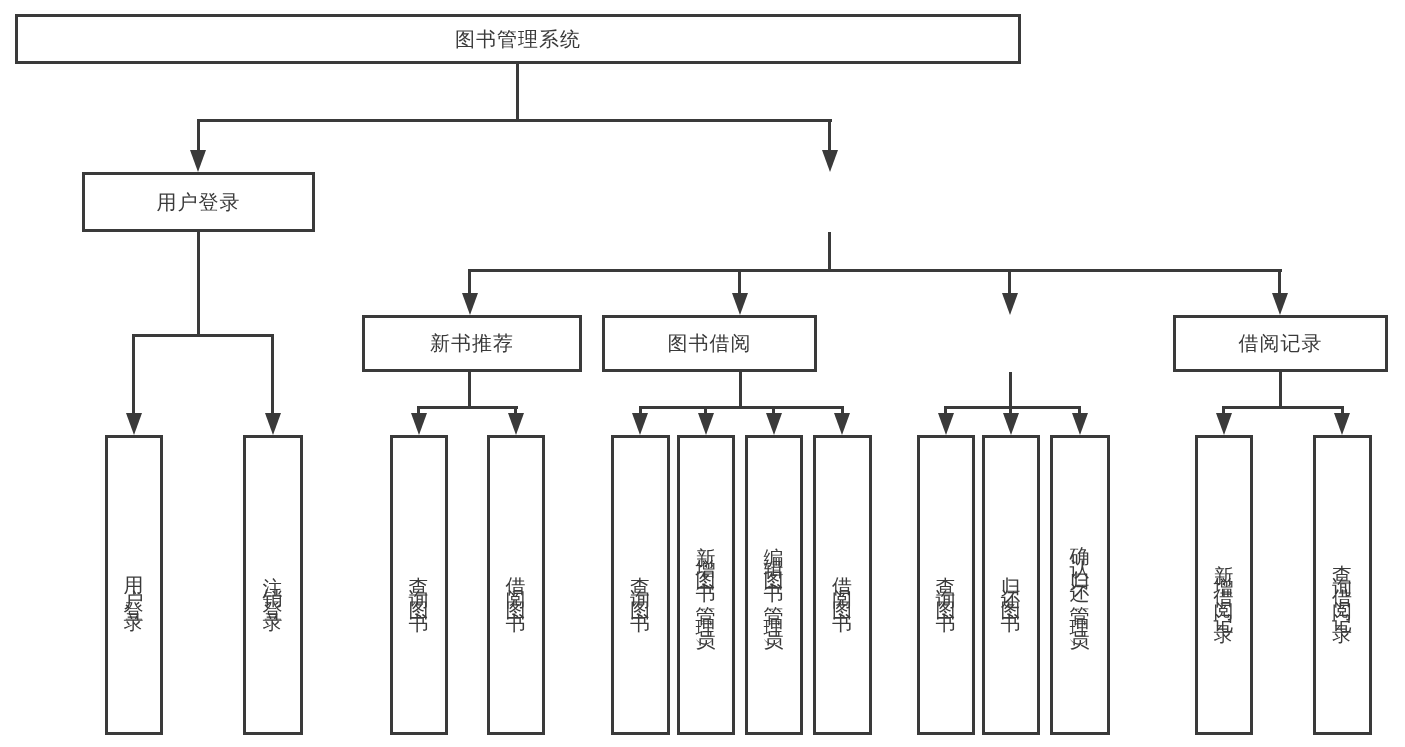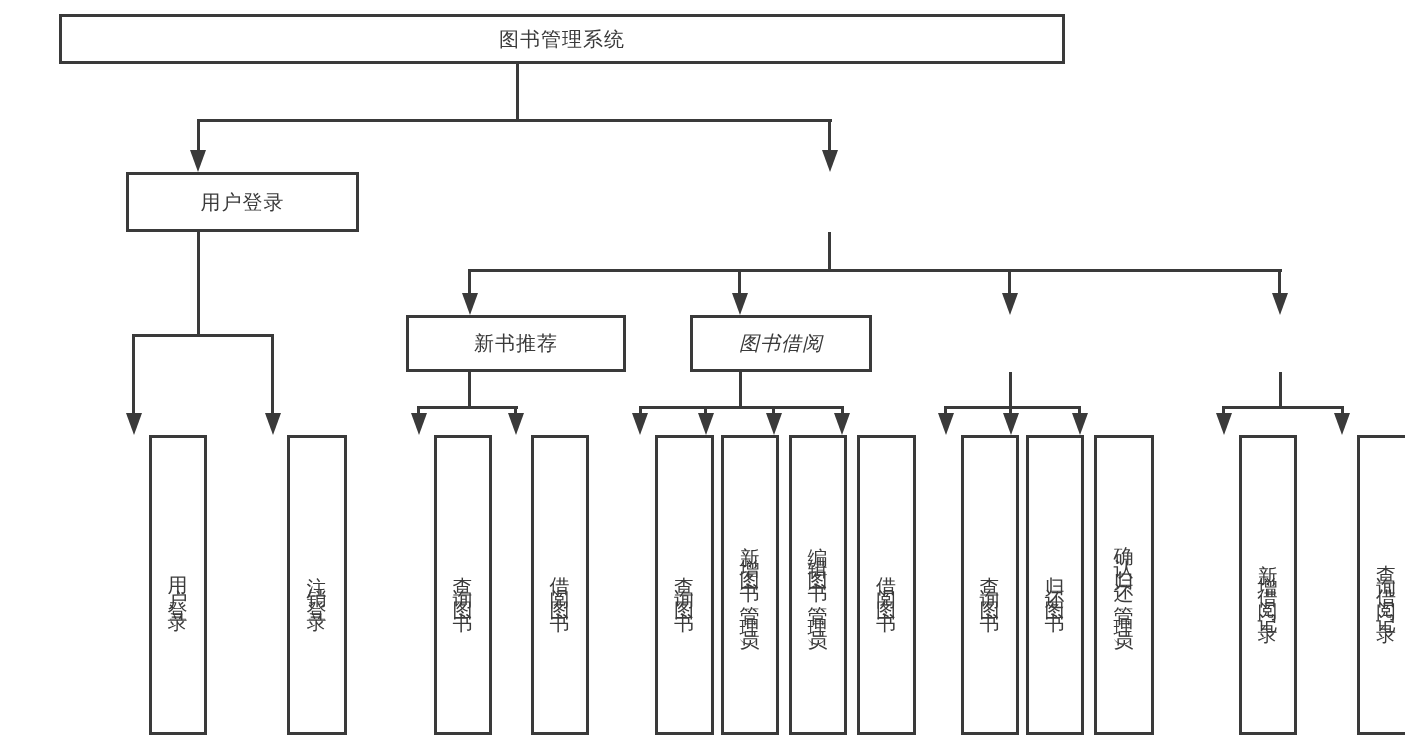--- a/index.html
+++ b/index.html
@@ -14,21 +14,20 @@
     position:absolute;
     box-sizing:border-box;
     border:3px solid #3a3a3a;
     background:#ffffff;
     display:flex;
     align-items:center;
     justify-content:center;
     font-size:20px;
     color:#3a3a3a;
     letter-spacing:1px;
-    margin-left:44px;
   }
   .hbox span{white-space:nowrap;}
   .vbox span{
     writing-mode:vertical-rl;
     text-orientation:mixed;
     letter-spacing:12px;
     line-height:1;
     white-space:nowrap;
   }
   .vl{position:absolute;width:3px;background:#3a3a3a;}
@@ -61,25 +60,28 @@
 
   <div class="box hbox" style="left:82px;top:172px;width:233px;height:60px;">
     <span>用户登录</span>
   </div>
 
 
   <div class="box hbox" style="left:362px;top:315px;width:220px;height:57px;">
     <span>新书推荐</span>
   </div>
 
-  <div class="box hbox" style="left:646px;top:315px;width:182px;height:57px;font-style:italic;">
+  <div class="box hbox" style="left:602px;top:315px;width:215px;height:57px;">
     <span>图书借阅</span>
   </div>
 
 
+  <div class="box hbox" style="left:1173px;top:315px;width:215px;height:57px;">
+    <span>借阅记录</span>
+  </div>
 
   <div class="box vbox" style="left:105px;top:435px;width:58px;height:300px;">
     <span>用户登录</span>
   </div>
 
   <div class="box vbox" style="left:243px;top:435px;width:60px;height:300px;">
     <span>注销登录</span>
   </div>
 
   <div class="box vbox" style="left:390px;top:435px;width:58px;height:300px;">

